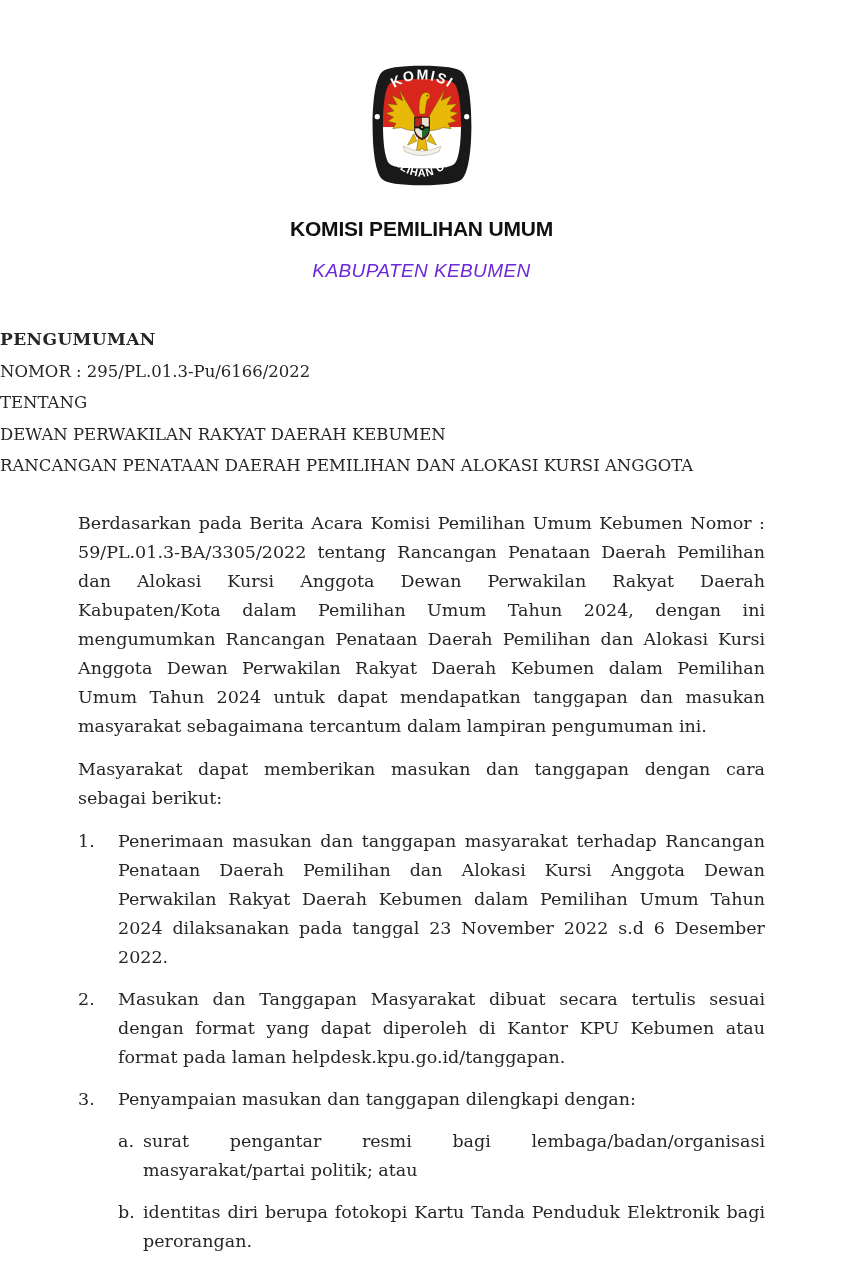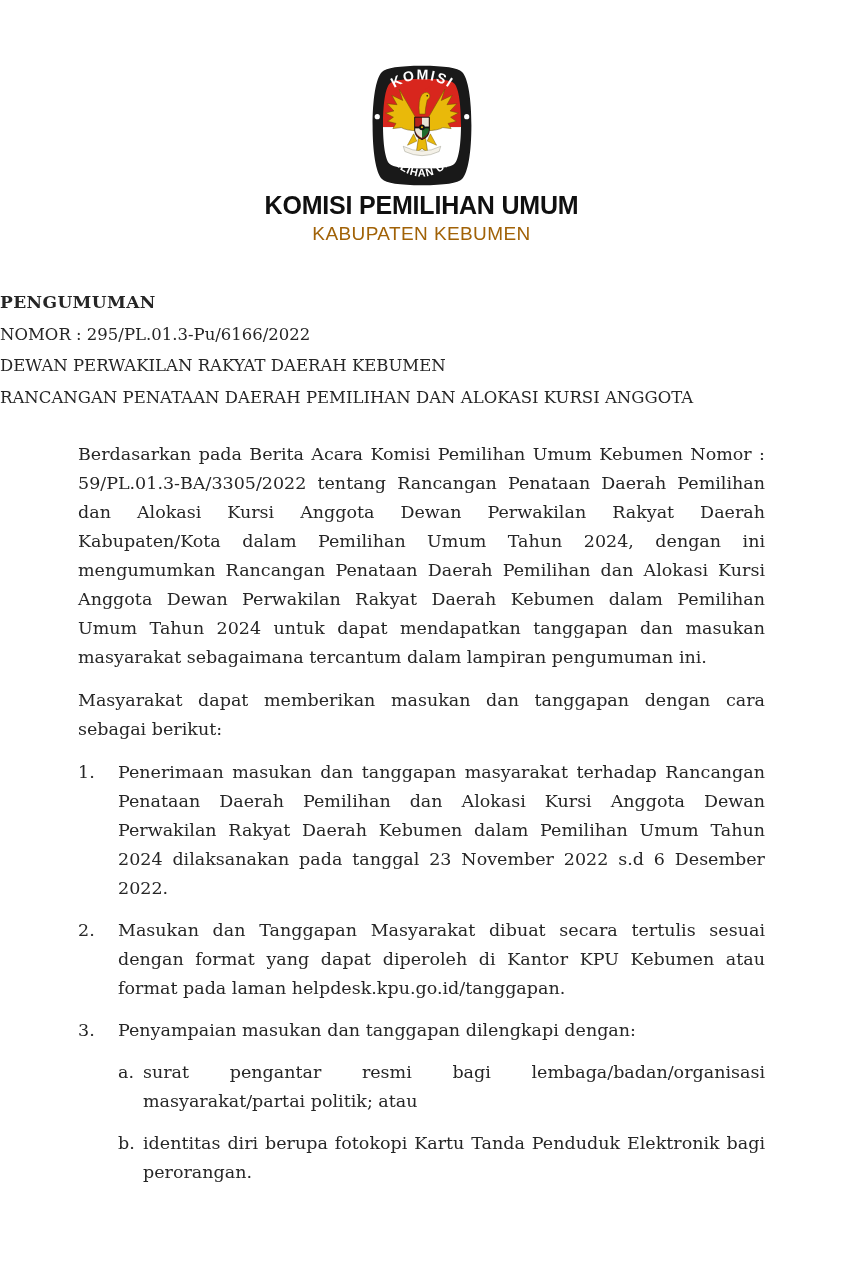--- a/index.html
+++ b/index.html
@@ -12,31 +12,32 @@
     font-family: "DejaVu Serif", serif;
     color: #2b2b2b;
     overflow: hidden;
   }
   
   .letterhead { text-align: center; padding-top: 63px; }
   .logo-svg { display: block; margin: 0 auto; }
   .org-name {
     font-family: "Liberation Sans", sans-serif;
     font-weight: bold;
-    font-size: 25px;
+    font-size: 21px;
     letter-spacing: -0.2px;
-    margin-top: 3px;
+    margin-top: 29px;
     color: #101010;
   }
   .org-subname {
     font-family: "Liberation Sans", sans-serif;
     font-size: 19px;
     letter-spacing: 0.4px;
-    margin-top: 3px;
-    color: #a16207;
+    margin-top: 19px;
+    color: #6d28d9;
+    font-style: italic;
   }
   
   .title-block { margin-top: 42px; }
   .title-line {
     font-size: 16.5px;
     line-height: 31.5px;
     white-space: nowrap;
     color: #262626;
   }
   .title-heading { font-weight: bold; font-size: 17px; letter-spacing: 0.4px; }
@@ -122,20 +123,21 @@
       </text>
     </svg>
 
     <div class="org-name">KOMISI PEMILIHAN UMUM</div>
     <div class="org-subname">KABUPATEN KEBUMEN</div>
   </div>
 
   <div class="title-block">
     <div class="title-line title-heading">PENGUMUMAN</div>
     <div class="title-line">NOMOR : 295/PL.01.3-Pu/6166/2022</div>
+    <div class="title-line">TENTANG</div>
     <div class="title-line">DEWAN PERWAKILAN RAKYAT DAERAH KEBUMEN</div>
     <div class="title-line">RANCANGAN PENATAAN DAERAH PEMILIHAN DAN ALOKASI KURSI ANGGOTA</div>
   </div>
 
   <div class="content">
     <p class="para">Berdasarkan pada Berita Acara Komisi Pemilihan Umum Kebumen Nomor : 59/PL.01.3-BA/3305/2022 tentang Rancangan Penataan Daerah Pemilihan dan Alokasi Kursi Anggota Dewan Perwakilan Rakyat Daerah Kabupaten/Kota dalam Pemilihan Umum Tahun 2024, dengan ini mengumumkan Rancangan Penataan Daerah Pemilihan dan Alokasi Kursi Anggota Dewan Perwakilan Rakyat Daerah Kebumen dalam Pemilihan Umum Tahun 2024 untuk dapat mendapatkan tanggapan dan masukan masyarakat sebagaimana tercantum dalam lampiran pengumuman ini.</p>
     <p class="para">Masyarakat dapat memberikan masukan dan tanggapan dengan cara sebagai berikut:</p>
 
     <ol class="items">
       <li class="item">

